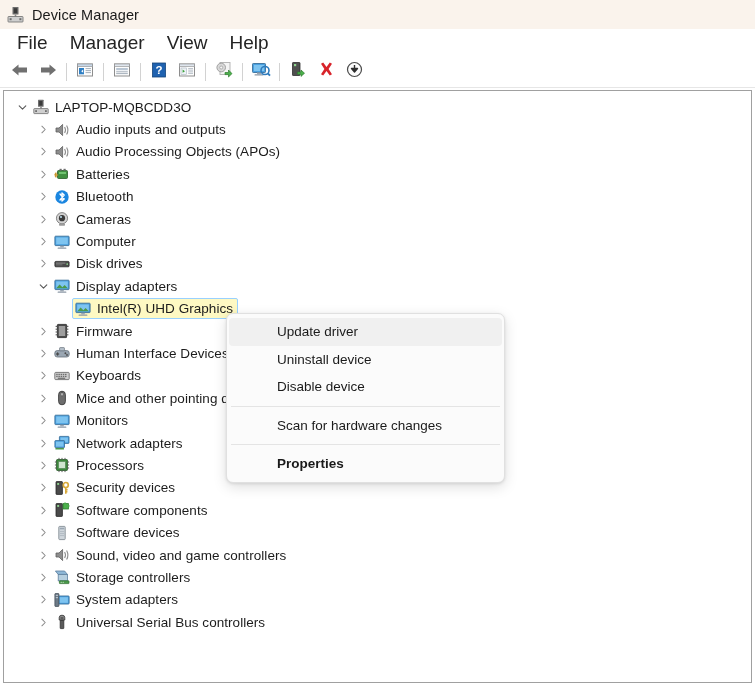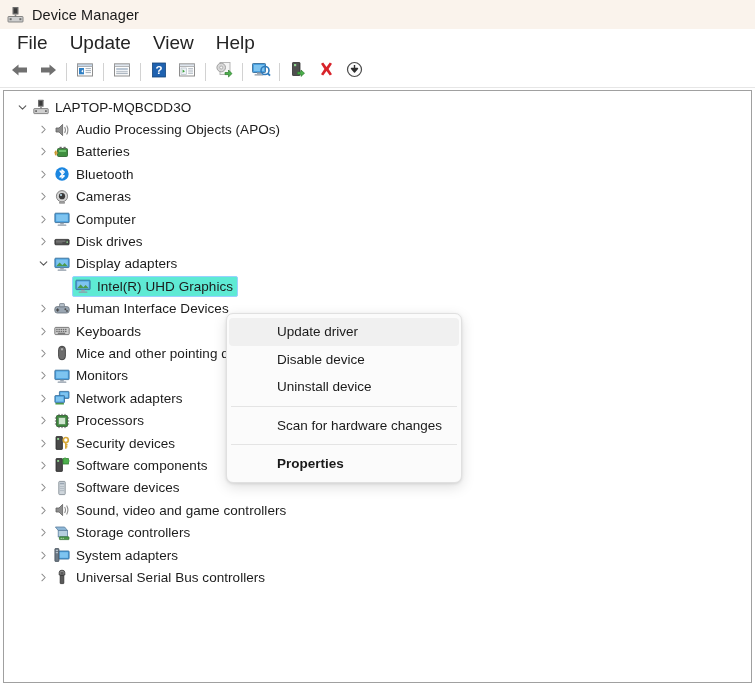--- a/index.html
+++ b/index.html
@@ -121,21 +121,21 @@
     flex: none;
     margin-right: 6px;
     position: relative;
   }
   .node-label {
     font-size: 13.5px;
     color: #1c1c1c;
     letter-spacing: 0.05px;
   }
   .tree-row.selected .sel-wrap {
-    background: #5eead4;
+    background: #fef9c3;
     border: 1px solid #99d1ff;
     border-radius: 2px;
   }
   .sel-wrap {
     display: flex;
     align-items: center;
     padding: 1px 4px 1px 2px;
     border: 1px solid transparent;
     box-sizing: border-box;
     height: 21px;
@@ -144,21 +144,21 @@
   
   .d0 { padding-left: 10px; }
   .d1 { padding-left: 31px; }
   .d2 { padding-left: 52px; }
 
   
   .ctx-menu {
     position: absolute;
     left: 226px;
     top: 313px;
-    width: 236px;
+    width: 279px;
     background: #fbfbfb;
     border: 1px solid #e0e0e0;
     border-radius: 7px;
     box-shadow: 0 4px 14px rgba(0,0,0,0.13), 0 1px 3px rgba(0,0,0,0.10);
     padding: 4px 0;
     box-sizing: border-box;
   }
   .ctx-item {
     height: 27.5px;
     display: flex;
@@ -190,21 +190,21 @@
       <rect x="1" y="10.5" width="15" height="5.5" rx="0.6" fill="#cfcfcf" stroke="#6d6d6d" stroke-width="0.8"></rect>
       <rect x="2.6" y="12.2" width="2" height="2" fill="#6d6d6d"></rect>
       <rect x="12.4" y="12.2" width="2" height="2" fill="#6d6d6d"></rect>
     </svg>
   </span>
   <span class="title-text">Device Manager</span>
 </div>
 
 <div class="menubar">
   <div class="menu-item">File</div>
-  <div class="menu-item">Update</div>
+  <div class="menu-item">Manager</div>
   <div class="menu-item">View</div>
   <div class="menu-item">Help</div>
 </div>
 
 <div class="toolbar">
 
   <div class="tb-btn">
     <span>
       <svg width="20" height="16" viewBox="0 0 20 16">
         <path d="M8.5 2.5 L2 8 L8.5 13.5 L8.5 10.5 L17 10.5 L17 5.5 L8.5 5.5 Z" fill="#707070"></path>
@@ -359,20 +359,35 @@
           <svg width="9" height="9" viewBox="0 0 9 9">
             <path d="M2.9 1.2 L6.2 4.5 L2.9 7.8" fill="none" stroke="#8a8a8a" stroke-width="1.05" stroke-linecap="round" stroke-linejoin="round"></path>
           </svg>
         </span>
         <span class="sel-wrap">
           <span class="node-icon"><svg width="16" height="16" viewBox="0 0 16 16">
               <path d="M2 6 L5 6 L8.6 2.4 L8.6 13.6 L5 10 L2 10 Z" fill="#8d8d8d" stroke="#5f5f5f" stroke-width="0.8" stroke-linejoin="round"></path>
               <path d="M10.6 5 Q12.4 8 10.6 11" fill="none" stroke="#8d8d8d" stroke-width="1.1"></path>
               <path d="M12.6 3.4 Q15.2 8 12.6 12.6" fill="none" stroke="#8d8d8d" stroke-width="1.1"></path>
             </svg></span>
+          <span class="node-label">Audio inputs and outputs</span>
+        </span>
+      </div>
+      <div class="tree-row d1">
+        <span class="twisty">
+          <svg width="9" height="9" viewBox="0 0 9 9">
+            <path d="M2.9 1.2 L6.2 4.5 L2.9 7.8" fill="none" stroke="#8a8a8a" stroke-width="1.05" stroke-linecap="round" stroke-linejoin="round"></path>
+          </svg>
+        </span>
+        <span class="sel-wrap">
+          <span class="node-icon"><svg width="16" height="16" viewBox="0 0 16 16">
+              <path d="M2 6 L5 6 L8.6 2.4 L8.6 13.6 L5 10 L2 10 Z" fill="#8d8d8d" stroke="#5f5f5f" stroke-width="0.8" stroke-linejoin="round"></path>
+              <path d="M10.6 5 Q12.4 8 10.6 11" fill="none" stroke="#8d8d8d" stroke-width="1.1"></path>
+              <path d="M12.6 3.4 Q15.2 8 12.6 12.6" fill="none" stroke="#8d8d8d" stroke-width="1.1"></path>
+            </svg></span>
           <span class="node-label">Audio Processing Objects (APOs)</span>
         </span>
       </div>
       <div class="tree-row d1">
         <span class="twisty">
           <svg width="9" height="9" viewBox="0 0 9 9">
             <path d="M2.9 1.2 L6.2 4.5 L2.9 7.8" fill="none" stroke="#8a8a8a" stroke-width="1.05" stroke-linecap="round" stroke-linejoin="round"></path>
           </svg>
         </span>
         <span class="sel-wrap">
@@ -469,20 +484,42 @@
         <span class="twisty empty"></span>
         <span class="sel-wrap">
           <span class="node-icon"><svg width="16" height="16" viewBox="0 0 16 16">
               <rect x="0.9" y="2.2" width="14.2" height="9.4" rx="0.7" fill="#49a0e0" stroke="#3a6f99" stroke-width="0.9"></rect>
               <rect x="2.2" y="3.5" width="11.6" height="6.7" fill="#7ec4f0"></rect>
               <path d="M2.2 10.2 L5.6 6.4 L8.4 9.2 L10.6 7 L13.8 10.2 Z" fill="#4c9a4c"></path>
               <rect x="6.2" y="11.8" width="3.6" height="1.6" fill="#9aa6b2"></rect>
               <rect x="3.6" y="13.4" width="8.8" height="1.3" rx="0.5" fill="#8d99a6"></rect>
             </svg></span>
           <span class="node-label">Intel(R) UHD Graphics</span>
+        </span>
+      </div>
+      <div class="tree-row d1">
+        <span class="twisty">
+          <svg width="9" height="9" viewBox="0 0 9 9">
+            <path d="M2.9 1.2 L6.2 4.5 L2.9 7.8" fill="none" stroke="#8a8a8a" stroke-width="1.05" stroke-linecap="round" stroke-linejoin="round"></path>
+          </svg>
+        </span>
+        <span class="sel-wrap">
+          <span class="node-icon"><svg width="16" height="16" viewBox="0 0 16 16">
+              <rect x="3.4" y="1.4" width="9.2" height="13.2" rx="0.6" fill="#4a4a4a" stroke="#262626" stroke-width="0.8"></rect>
+              <rect x="4.8" y="3" width="6.4" height="10" fill="#9e9e9e"></rect>
+              <line x1="1.6" y1="3.4" x2="3.4" y2="3.4" stroke="#5a5a5a" stroke-width="1.1"></line>
+              <line x1="1.6" y1="6.2" x2="3.4" y2="6.2" stroke="#5a5a5a" stroke-width="1.1"></line>
+              <line x1="1.6" y1="9" x2="3.4" y2="9" stroke="#5a5a5a" stroke-width="1.1"></line>
+              <line x1="1.6" y1="11.8" x2="3.4" y2="11.8" stroke="#5a5a5a" stroke-width="1.1"></line>
+              <line x1="12.6" y1="3.4" x2="14.4" y2="3.4" stroke="#5a5a5a" stroke-width="1.1"></line>
+              <line x1="12.6" y1="6.2" x2="14.4" y2="6.2" stroke="#5a5a5a" stroke-width="1.1"></line>
+              <line x1="12.6" y1="9" x2="14.4" y2="9" stroke="#5a5a5a" stroke-width="1.1"></line>
+              <line x1="12.6" y1="11.8" x2="14.4" y2="11.8" stroke="#5a5a5a" stroke-width="1.1"></line>
+            </svg></span>
+          <span class="node-label">Firmware</span>
         </span>
       </div>
       <div class="tree-row d1">
         <span class="twisty">
           <svg width="9" height="9" viewBox="0 0 9 9">
             <path d="M2.9 1.2 L6.2 4.5 L2.9 7.8" fill="none" stroke="#8a8a8a" stroke-width="1.05" stroke-linecap="round" stroke-linejoin="round"></path>
           </svg>
         </span>
         <span class="sel-wrap">
           <span class="node-icon"><svg width="16" height="16" viewBox="0 0 16 16">
@@ -707,19 +744,19 @@
               <rect x="8.4" y="3" width="0.9" height="2.2" fill="#3d3d3d"></rect>
             </svg></span>
           <span class="node-label">Universal Serial Bus controllers</span>
         </span>
       </div>
     </div>
 </div>
 
 <div class="ctx-menu" id="ctx-menu">
     <div class="ctx-item hovered">Update driver</div>
+    <div class="ctx-item">Uninstall device</div>
     <div class="ctx-item">Disable device</div>
-    <div class="ctx-item">Uninstall device</div>
     <div class="ctx-sep"></div>
     <div class="ctx-item">Scan for hardware changes</div>
     <div class="ctx-sep"></div>
     <div class="ctx-item bold">Properties</div>
   </div>
 
 </body></html>

